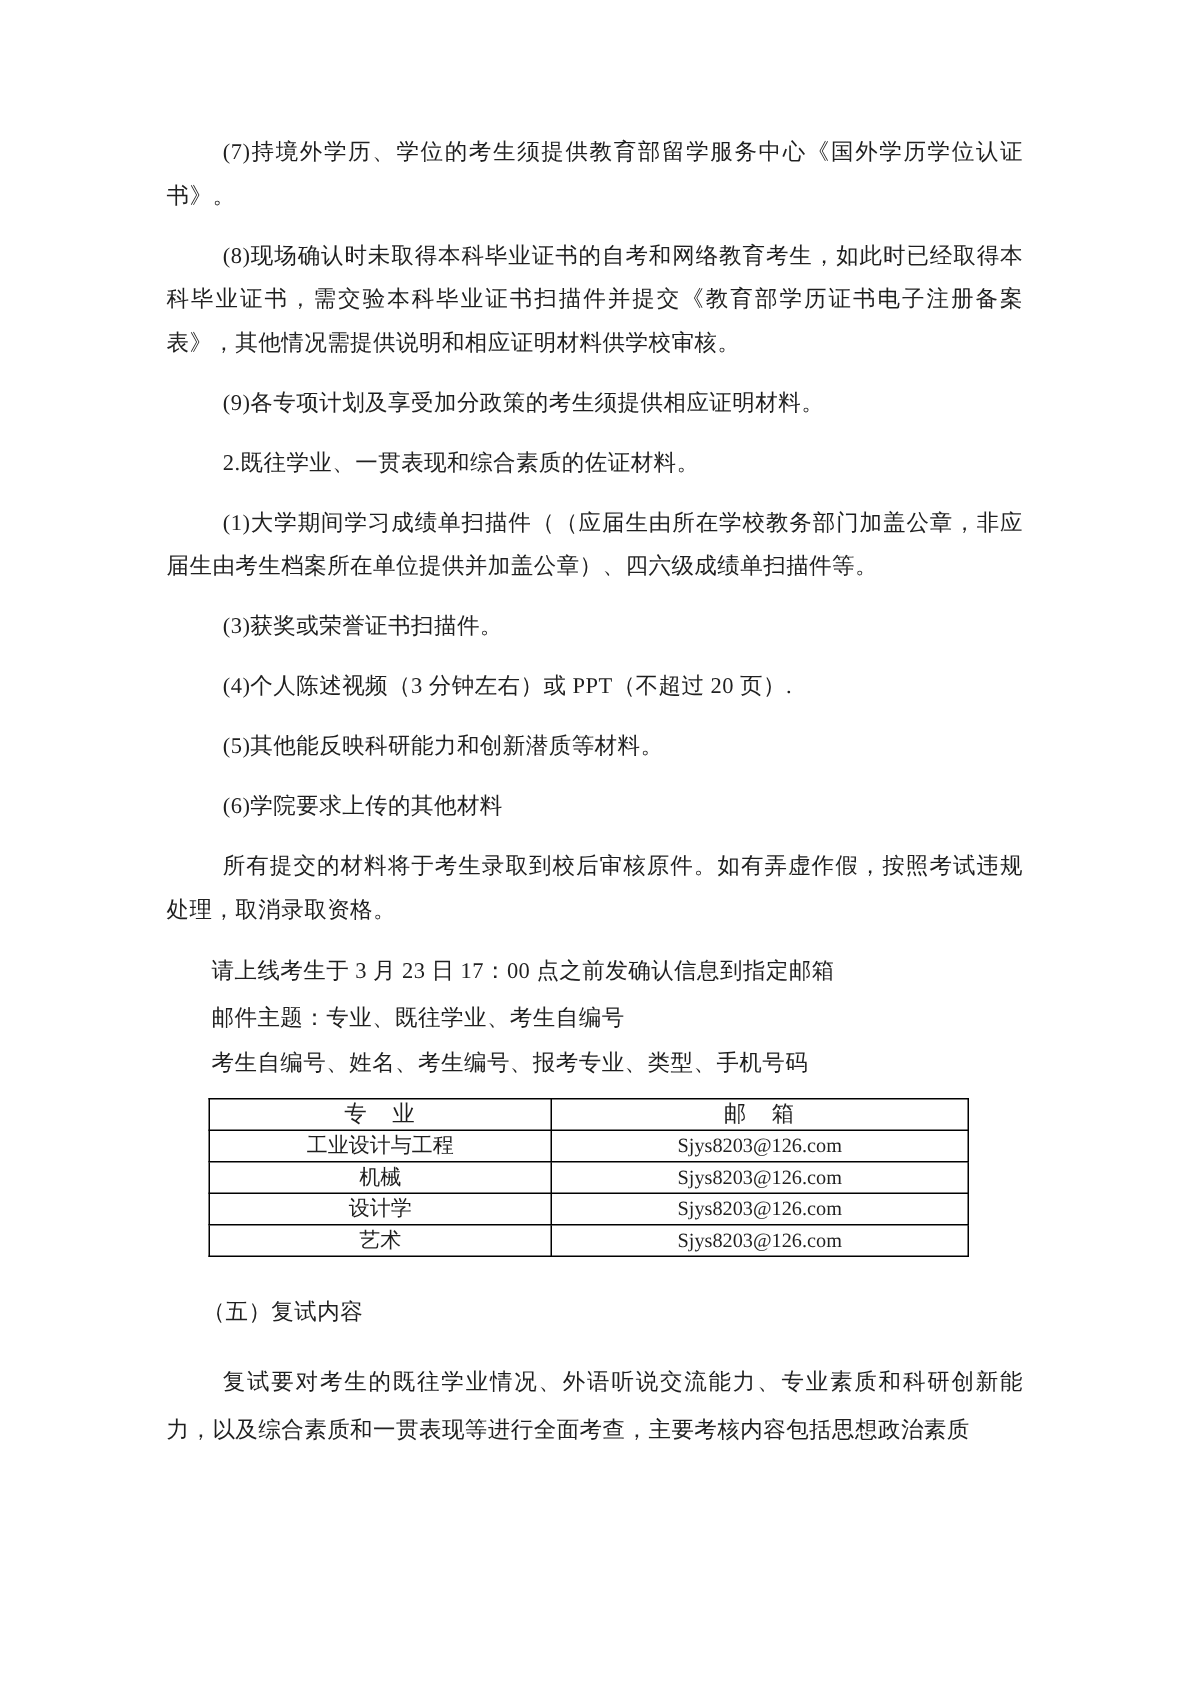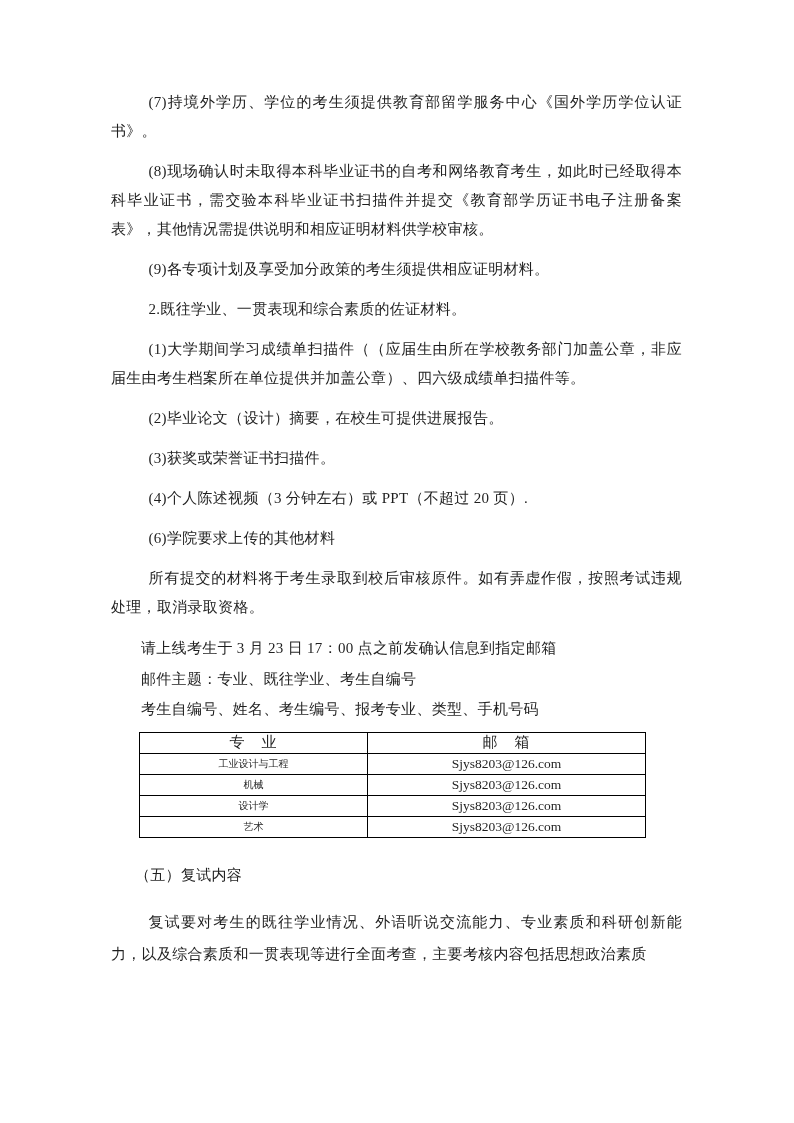--- a/index.html
+++ b/index.html
@@ -51,21 +51,21 @@
     height: 20px;
     font-weight: normal;
   }
   table.mail-table col.c-major { width: 228px; }
   table.mail-table col.c-email { width: 278px; }
   table.mail-table th {
     font-size: 15px;
     letter-spacing: 1px;
   }
   table.mail-table td.major-cell {
-    font-size: 10px;
+    font-size: 14px;
   }
   table.mail-table td.email-cell {
     font-family: Liberation Serif, serif;
     font-size: 13.5px;
   }
   .after-table { margin-top: 22px; }
   .after-table p.section-heading {
     margin: 0 0 16px 0;
     font-size: 15px;
     line-height: 30px;
@@ -86,23 +86,23 @@
 <body>
 
 <div class="page">
 
   <div class="body-text">
     <p>(7)持境外学历、学位的考生须提供教育部留学服务中心《国外学历学位认证书》。</p>
     <p>(8)现场确认时未取得本科毕业证书的自考和网络教育考生，如此时已经取得本科毕业证书，需交验本科毕业证书扫描件并提交《教育部学历证书电子注册备案表》，其他情况需提供说明和相应证明材料供学校审核。</p>
     <p>(9)各专项计划及享受加分政策的考生须提供相应证明材料。</p>
     <p>2.既往学业、一贯表现和综合素质的佐证材料。</p>
     <p>(1)大学期间学习成绩单扫描件（（应届生由所在学校教务部门加盖公章，非应届生由考生档案所在单位提供并加盖公章）、四六级成绩单扫描件等。</p>
-    <p>(2)毕业论文（设计）摘要，在校生可提供进展报告。</p>
     <p>(3)获奖或荣誉证书扫描件。</p>
     <p>(4)个人陈述视频（3 分钟左右）或 PPT（不超过 20 页）.</p>
+    <p>(5)其他能反映科研能力和创新潜质等材料。</p>
     <p>(6)学院要求上传的其他材料</p>
     <p>所有提交的材料将于考生录取到校后审核原件。如有弄虚作假，按照考试违规处理，取消录取资格。</p>
   </div>
 
   <div class="info-lines">
     <p>请上线考生于 3 月 23 日 17：00 点之前发确认信息到指定邮箱</p>
     <p>邮件主题：专业、既往学业、考生自编号</p>
     <p>考生自编号、姓名、考生编号、报考专业、类型、手机号码</p>
   </div>
 

